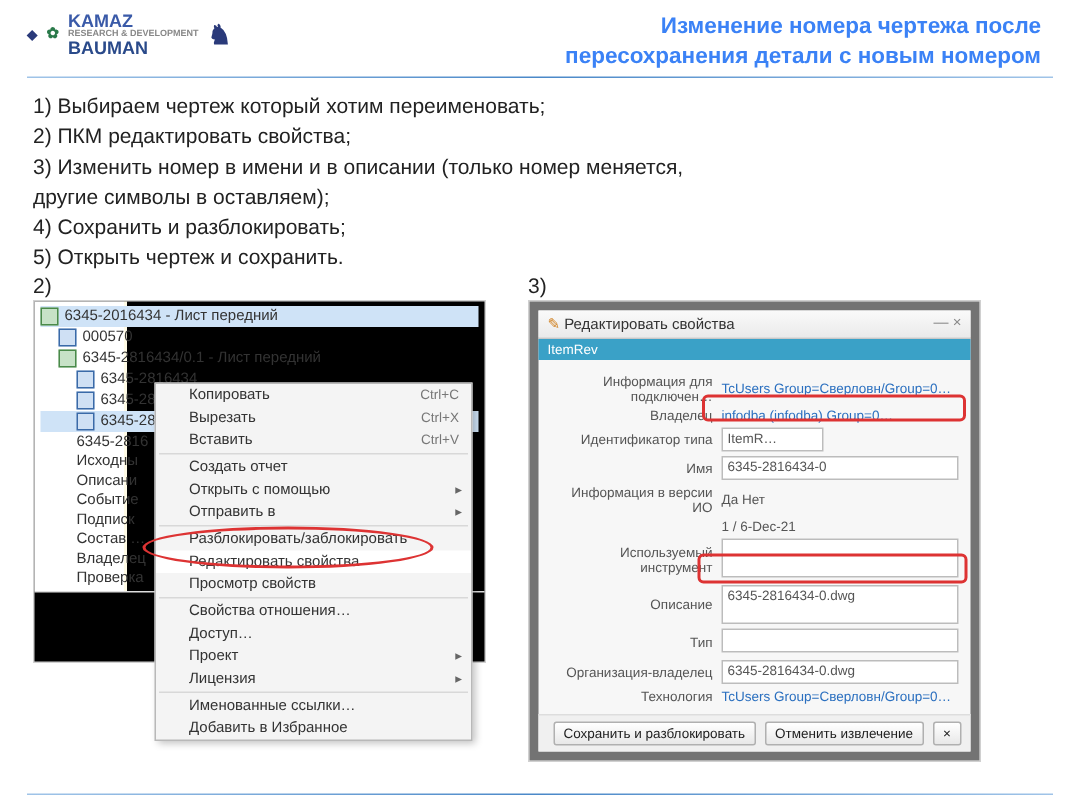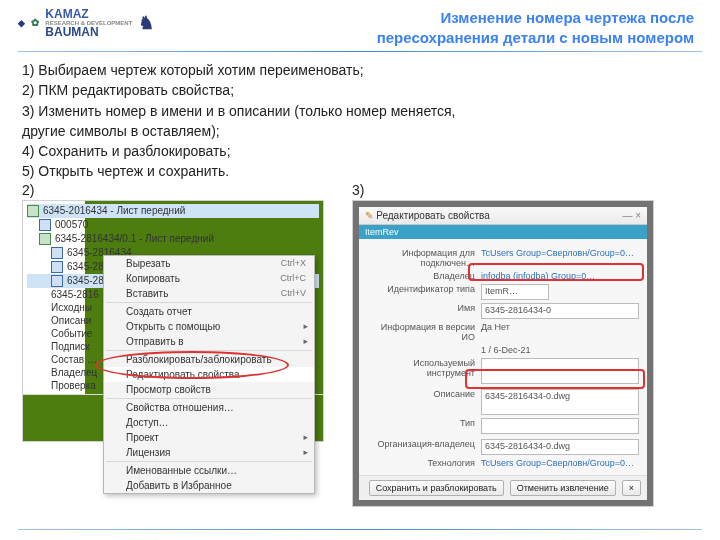--- a/index.html
+++ b/index.html
@@ -5,21 +5,21 @@
   body{margin:0;padding:0;font-family:Arial,Helvetica,sans-serif;background:#fff;color:#222;width:720px;height:540px;overflow:hidden}
   .header{display:flex;align-items:flex-start;padding:8px 18px 0 18px}
   .logos{display:flex;align-items:center;gap:6px}
   .logo{font-size:10px;font-weight:bold;line-height:1}
   .kamaz-logo{color:#2a3a7a;font-size:9px;text-align:center}
   .title-block{flex:1;text-align:right;color:#3b82f6;font-weight:bold;font-size:15px;line-height:1.3;padding-left:8px;padding-right:8px}
   .rule{height:1px;background:linear-gradient(to right,#a0c4e8,#4a88c8,#a0c4e8);margin:4px 18px 8px 18px}
   .steps{padding:0 22px;font-size:14px;line-height:1.45}
   .shots{display:flex;gap:28px;padding:0 22px;align-items:flex-start}
   .lbl{font-size:14px;margin-bottom:2px}
-  .panel{border:1px solid #d0d0d0;background:#4d7c0f;font-size:10px;position:relative}
+  .panel{border:1px solid #d0d0d0;background:#000000;font-size:10px;position:relative}
   
   .left-shot{width:300px}
   .tree{background:#fff;border-bottom:1px solid #ddd;padding:3px 4px 2px 4px}
   .tree-row{display:flex;align-items:center;gap:4px;padding:1px 0;color:#333}
   .tree-row.hl{background:#cfe3f7}
   .tree-ico{width:10px;height:10px;display:inline-block;border:1px solid #888;background:#fff}
   .tree-ico.gr{background:#c7e2c7;border-color:#4a8a4a}
   .tree-ico.bl{background:#cfe0f4;border-color:#3a6aa8}
   .indent1{padding-left:12px}.indent2{padding-left:24px}
   .ctx{position:absolute;left:80px;top:54px;width:210px;background:#f4f4f4;border:1px solid #b8b8b8;box-shadow:2px 2px 5px rgba(0,0,0,.25)}
@@ -30,21 +30,21 @@
   .ctx-row .sc{color:#777;font-size:9px}
   .red-circ{border:2px solid #d33;border-radius:50%/50%;position:absolute}
   .leftpad{height:240px}
   .treecols{background:linear-gradient(to right,#fff 0,#fff 60px,#fffbe6 60px,#fffbe6 62px,transparent 62px)}
   
   .right-shot{width:300px}
   .dlg{border:6px solid #737373;background:#f7f7f7}
   .dlg-title{background:linear-gradient(#fafafa,#eaeaea);padding:3px 6px;font-size:10px;color:#333;border-bottom:1px solid #c8c8c8}
   .dlg-sub{background:#3aa1c7;color:#fff;padding:2px 6px;font-size:9px}
   .dlg-body{padding:6px 8px 4px 8px}
-  .form-row{display:flex;align-items:flex-start;gap:6px;margin:3px 0;font-size:9px;color:#555}
+  .form-row{display:flex;align-items:center;gap:6px;margin:3px 0;font-size:9px;color:#555}
   .form-row .fl{width:108px;text-align:right}
   .form-row .fv{flex:1}
   .inp{border:1px solid #bcbcbc;background:#fff;padding:1px 3px;font-size:9px;min-height:12px}
   .inp.tall{min-height:22px}
   .lnk{color:#2a6fbf;}
   .dlg-foot{display:flex;gap:6px;justify-content:flex-end;padding:4px 6px;background:#f0f0f0;border-top:1px solid #ddd}
   .btn{font-size:9px;padding:2px 6px;border:1px solid #b0b0b0;background:linear-gradient(#fff,#e8e8e8);border-radius:2px}
   .red-box{border:2px solid #d33;border-radius:4px;position:absolute}
   .footer-rule{height:1px;background:linear-gradient(to right,#a0c4e8,#4a88c8,#a0c4e8);position:absolute;left:18px;right:18px;bottom:10px}
 </style>
@@ -129,26 +129,26 @@
         <div class="tree-row indent2">
             <span>Владелец</span>
           </div>
         <div class="tree-row indent2">
             <span>Проверка</span>
           </div>
       </div>
 
       <div class="ctx">
         <div class="ctx-row">
+            <span>Копировать</span>
+            <span class="sc">Ctrl+C</span>
+          </div>
+        <div class="ctx-row">
             <span>Вырезать</span>
             <span class="sc">Ctrl+X</span>
-          </div>
-        <div class="ctx-row">
-            <span>Копировать</span>
-            <span class="sc">Ctrl+C</span>
           </div>
         <div class="ctx-row">
             <span>Вставить</span>
             <span class="sc">Ctrl+V</span>
           </div>
         <div class="ctx-sep"></div>
         <div class="ctx-row">
             <span>Создать отчет</span>
           </div>
         <div class="ctx-row arrow">

